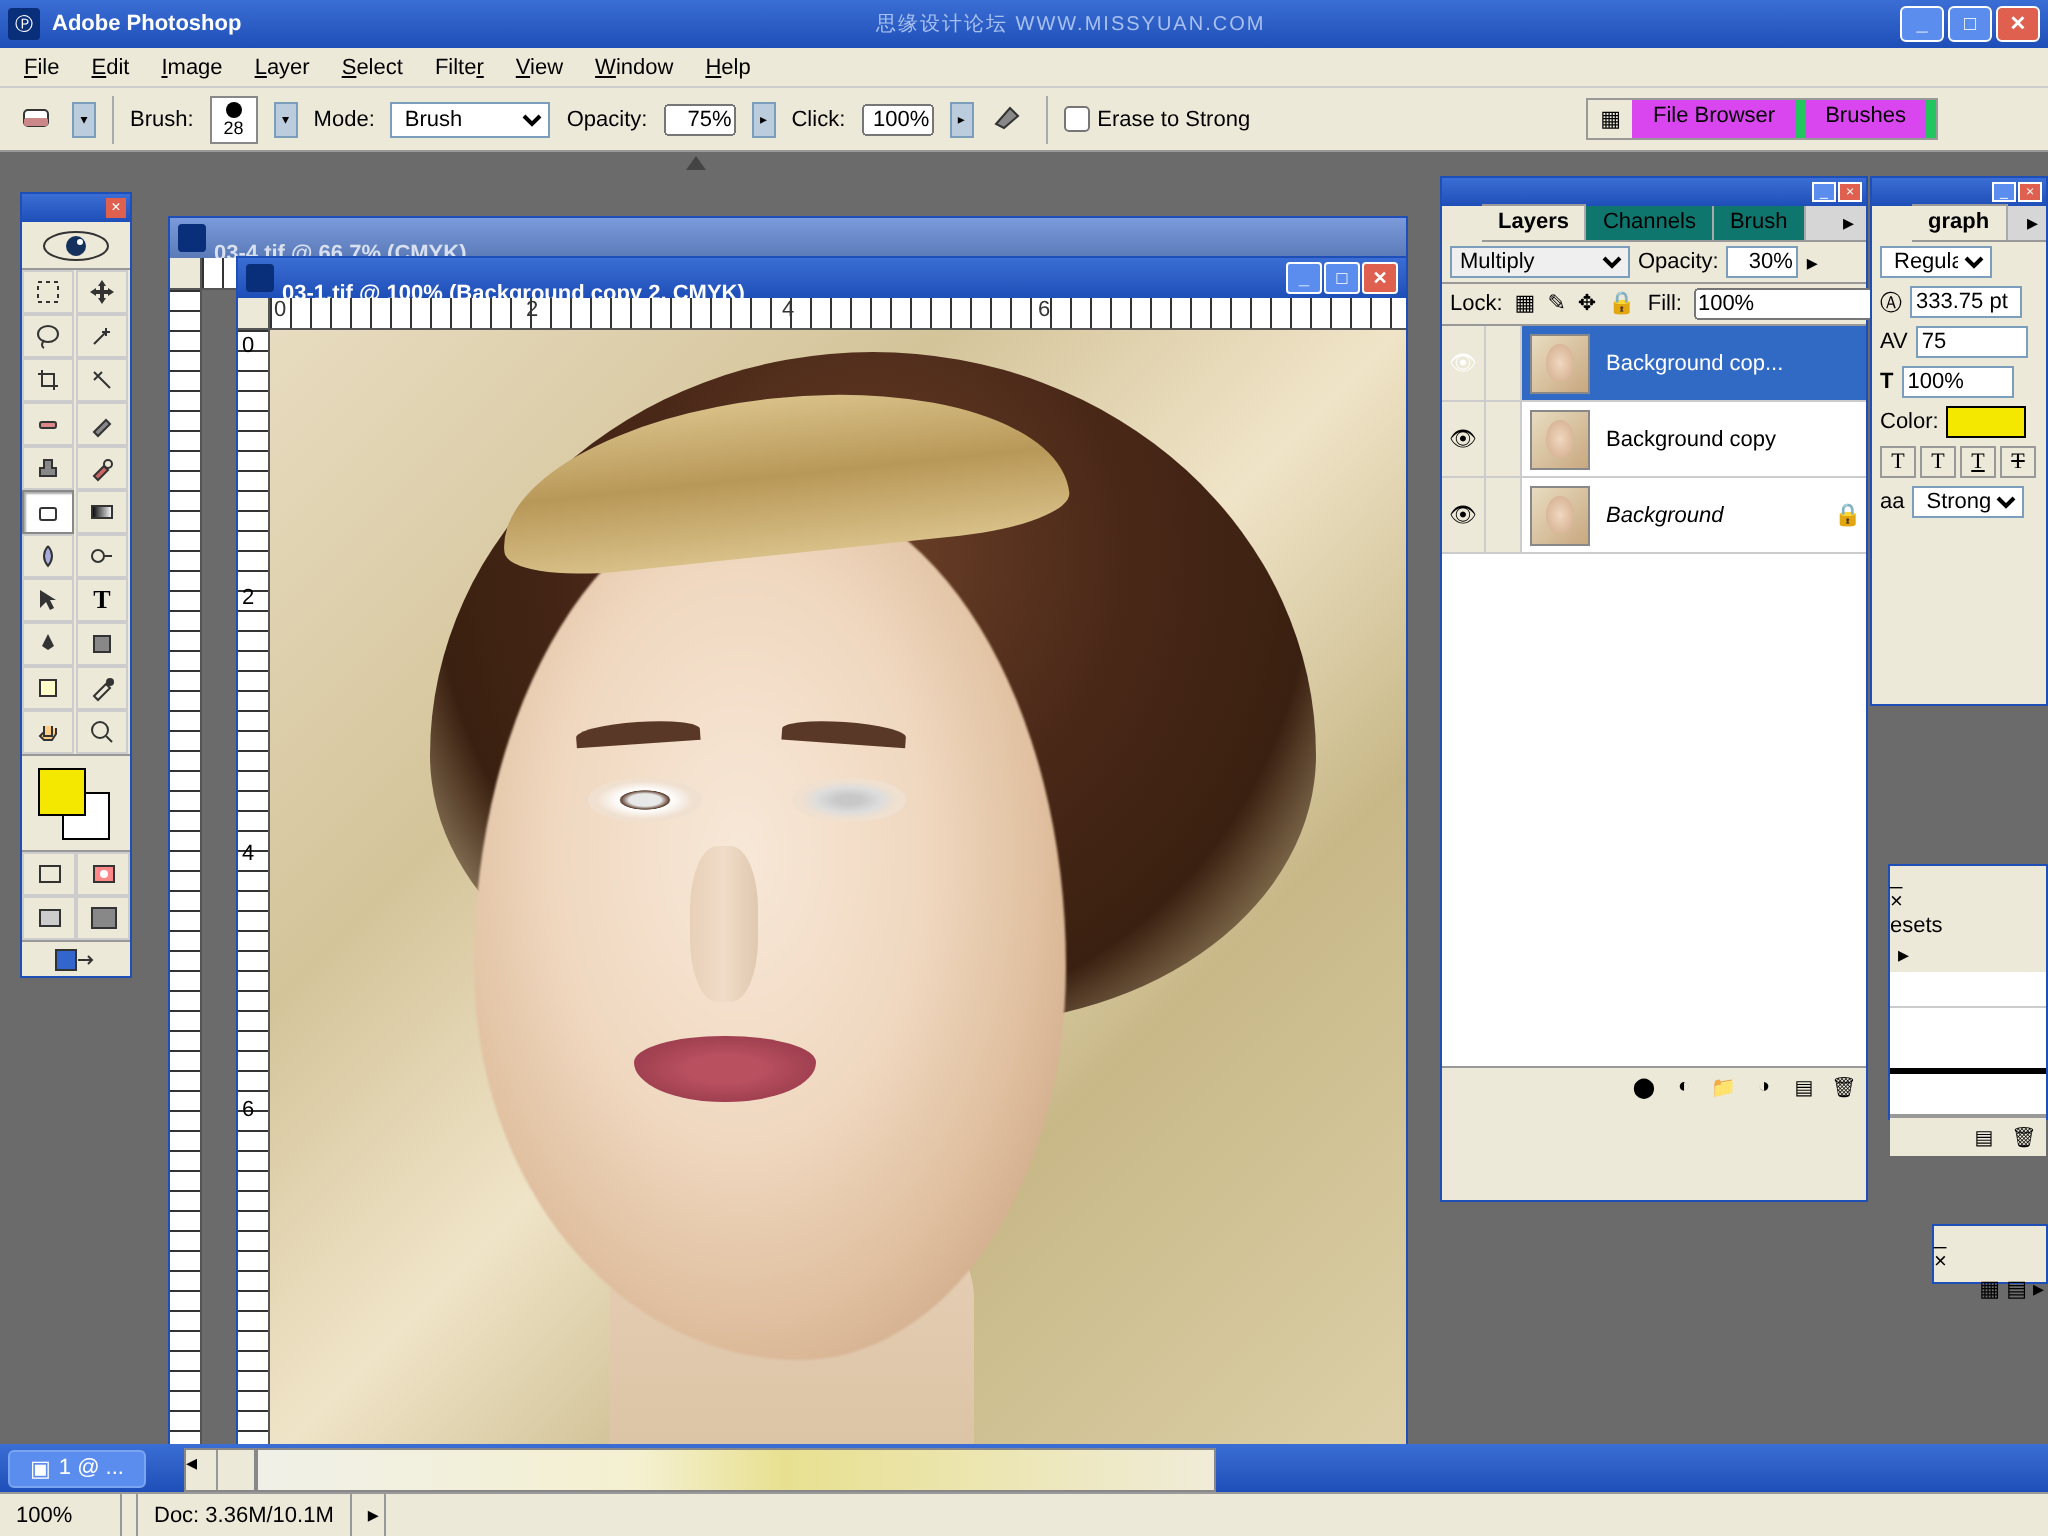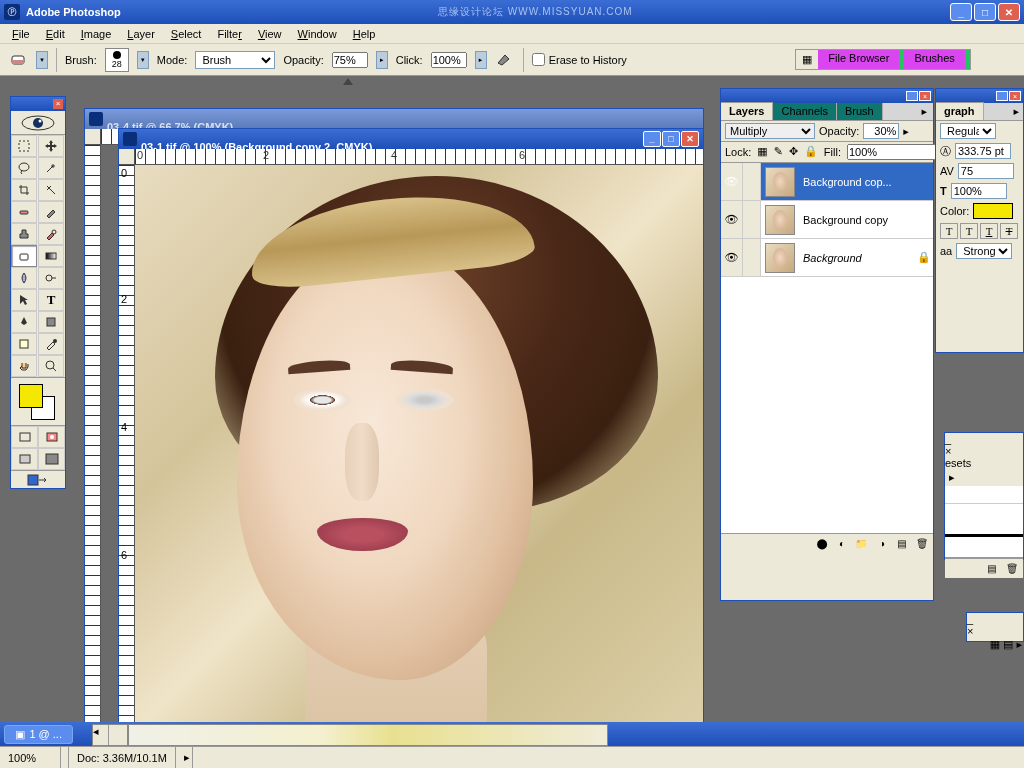--- a/index.html
+++ b/index.html
@@ -23,21 +23,21 @@
 
 
 .optionsbar { background: #ece9d8; height: 32px; border-bottom: 1px solid #999; display: flex; align-items: center; padding: 0 8px; gap: 8px; }
 .optionsbar .sep { width: 1px; height: 24px; background: #aaa; }
 .optionsbar label { color: #000; }
 .optionsbar .brush-preview { width: 24px; height: 24px; border: 1px solid #888; background: #fff; display: flex; flex-direction: column; align-items: center; justify-content: center; }
 .optionsbar .brush-dot { width: 8px; height: 8px; background: #000; border-radius: 50%; }
 .optionsbar .brush-num { font-size: 9px; }
 .optionsbar select, .optionsbar input[type=text] { height: 18px; border: 1px solid #7b9ebd; background: #fff; padding: 0 2px; }
 .optionsbar select { width: 80px; }
-.optionsbar .pct-input { width: 36px; }
+.optionsbar .pct-input { width: 36px; text-align: right; }
 .optionsbar .chk { display: flex; align-items: center; gap: 4px; }
 .optionsbar .dropdown-arrow { width: 12px; height: 18px; background: #bcd; border: 1px solid #7b9ebd; display: flex; align-items: center; justify-content: center; font-size: 7px;}
 .palette-well { background: #ece9d8; border: 1px solid #999; display: flex; margin-left: auto; }
 .palette-tab { padding: 2px 10px; border-right: 5px solid #22c55e; background: #d946ef; }
 
 .slider-triangle { position: absolute; left: 343px; top: 78px; width: 0; height: 0; border-left: 5px solid transparent; border-right: 5px solid transparent; border-bottom: 7px solid #444; }
 
 
 .toolbox { position: absolute; left: 10px; top: 96px; width: 56px; background: #ece9d8; border: 1px solid #1e4fb8; }
 .toolbox .tbx-header { height: 14px; background: linear-gradient(to bottom, #3b6ed5, #1e4fb8); display:flex; justify-content:flex-end; align-items:center; padding-right:2px;}
@@ -84,21 +84,21 @@
 .scrollbar-h { height: 16px; background: #ece9d8; display: flex; border-top:1px solid #999;}
 .scrollbar-h .sb-btn { width: 16px; background: #ddd; border:1px solid #999;}
 .scrollbar-h .sb-track { flex: 1; background: #e8e8e8; position:relative;}
 .scrollbar-h .sb-thumb { position:absolute; left:10%; width:60%; height:100%; background: linear-gradient(to bottom,#cde,#abd); border:1px solid #7b9ebd; border-radius:2px;}
 
 
 .panel { position: absolute; background: #ece9d8; border: 1px solid #1e4fb8; }
 .panel .p-titlebar { height: 14px; background: linear-gradient(to bottom, #3b6ed5, #1e4fb8); display:flex; justify-content:flex-end; align-items:center; padding:0 2px; gap:1px;}
 .panel .p-titlebar .pb { width:12px; height:10px; background:#5b8dee; border:1px solid #fff; font-size:7px; color:#fff; text-align:center; line-height:9px;}
 .panel .p-titlebar .pb.close { background:#e06050;}
-.panel .tabs { display: flex; background: #d6d6d6; border-bottom: 1px solid #999;}
+.panel .tabs { display: flex; background: #d6d6d6; border-bottom: 1px solid #999; margin-left: 20px;}
 .panel .tab { padding: 2px 8px; background: #0f766e; border-right:1px solid #aaa;}
 .panel .tab.active { background: #ece9d8; font-weight:bold; border-top:1px solid #999; margin-top:-1px;}
 
 .layers-controls { display: flex; align-items: center; padding: 2px 4px; gap: 4px; border-bottom:1px solid #999;}
 .layers-controls select { width: 90px; height: 16px; border:1px solid #7b9ebd;}
 .layers-controls .opac-input { width: 36px; height:16px; border:1px solid #7b9ebd; text-align:right; padding-right:2px;}
 .layers-lock { display: flex; align-items: center; padding: 2px 4px; gap: 6px; border-bottom:1px solid #999;}
 .layers-lock .icon { width:14px; height:14px; display:inline-block;}
 .layer-list { background: #fff; height: 370px; overflow:auto;}
 .layer-row { display: flex; align-items: center; height: 38px; border-bottom: 1px solid #ccc; }
@@ -182,21 +182,21 @@
   <input class="pct-input" value="100%" style="">
   <div class="dropdown-arrow">▸</div>
   <span class="ico">
     <svg width="20" height="16">
         <path d="M3 12 L10 4 L14 8 L7 14 Z" fill="#888" stroke="#333"></path>
       </svg>
   </span>
   <div class="sep"></div>
   <div class="chk">
     <input type="checkbox" style="">
-    <label>Erase to History</label>
+    <label>Erase to Strong</label>
   </div>
   <div class="palette-well" style="margin-left:160px;">
     <span class="ico" style="padding:3px 6px;">▦</span>
     <div class="palette-tab">File Browser</div>
     <div class="palette-tab">Brushes</div>
   </div>
 </div>
 <div class="slider-triangle"></div>
 
 <div class="toolbox">

